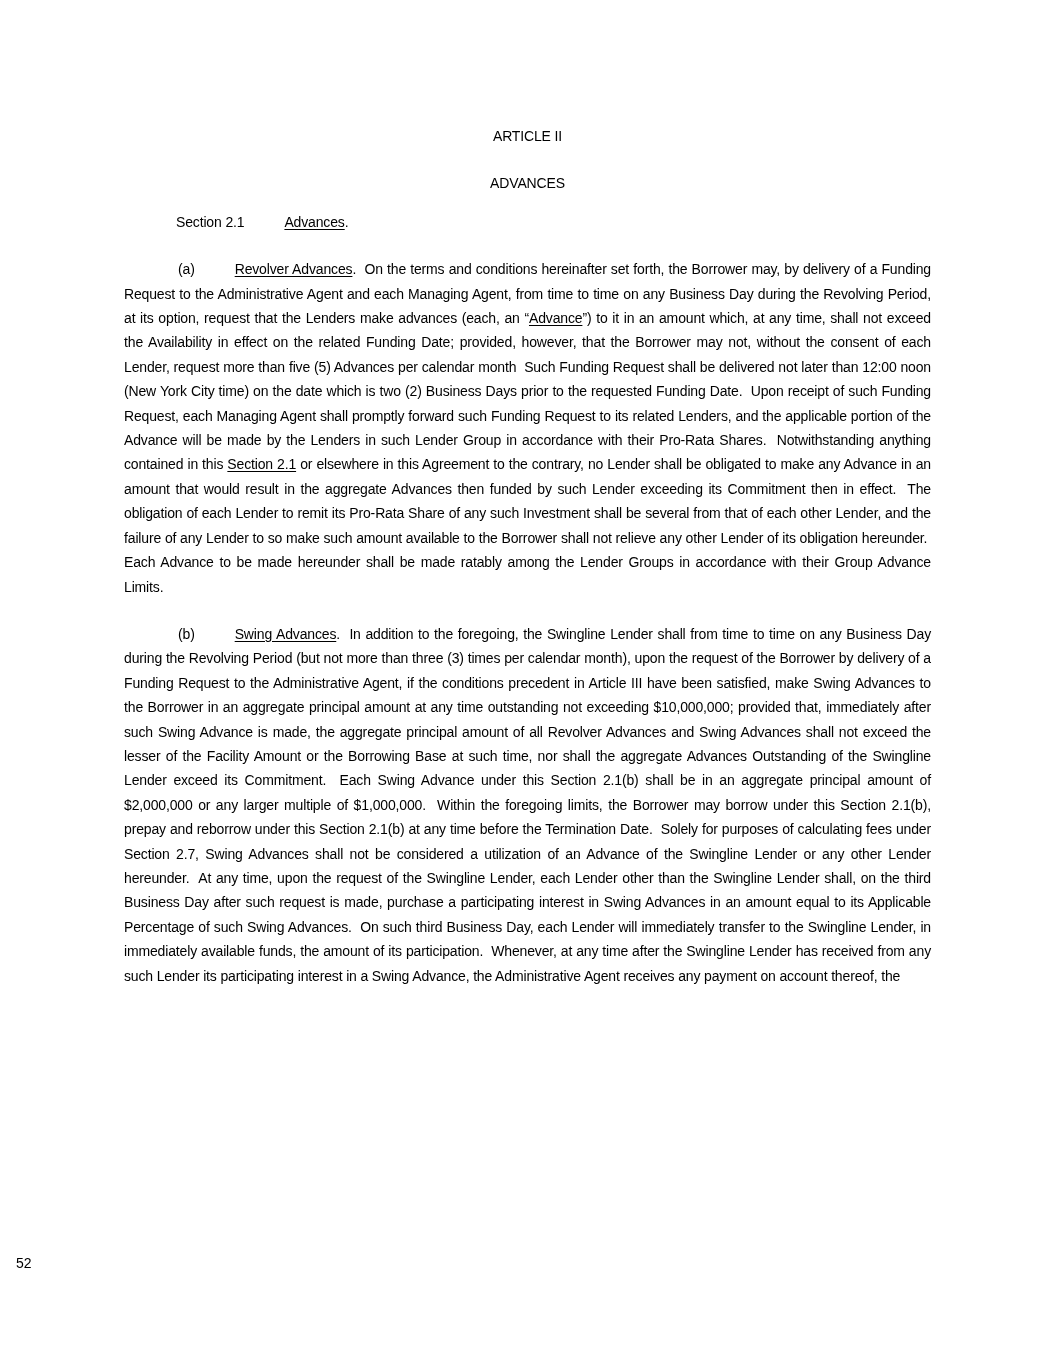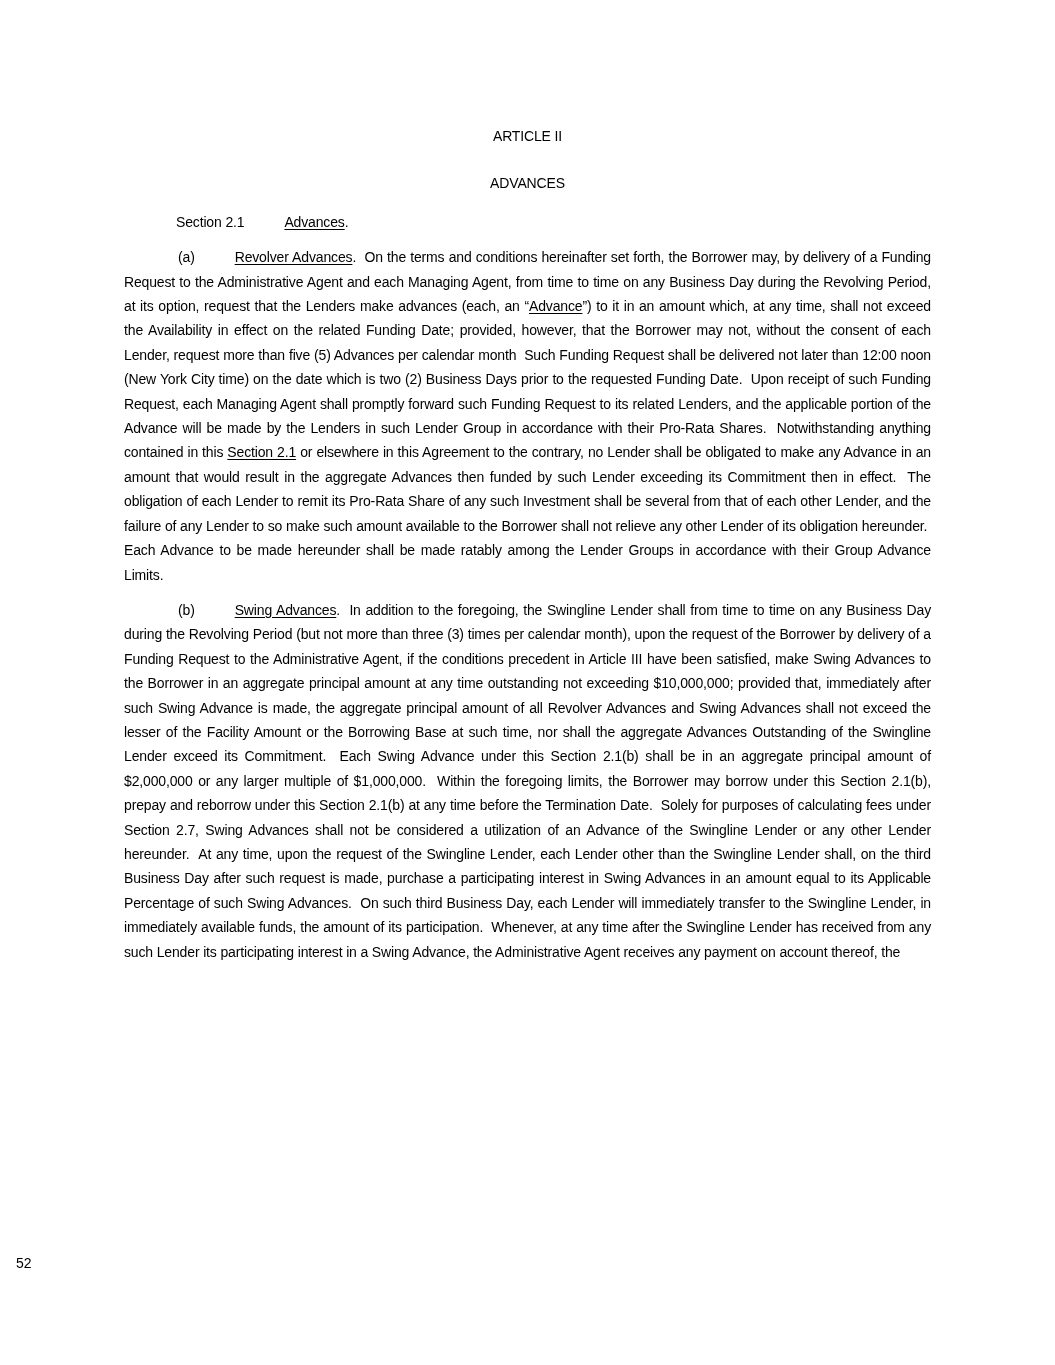--- a/index.html
+++ b/index.html
@@ -20,21 +20,21 @@
   .content {
     position: absolute;
     left: 124px;
     top: 124px;
     width: 807px;
   }
   .centered { text-align: center; }
   .spaced { margin-top: 23px; }
   .section-line { margin-top: 14px; text-indent: 52px; }
   .body-para {
-    margin-top: 11px;
+    margin-top: 23px;
     text-align: justify;
     text-indent: 54px;
   }
   .tab { display: inline-block; width: 40px; }
   .u { text-decoration: underline; text-underline-offset: 2px; }
   .page-number {
     position: absolute;
     top: 1251px;
     left: 16px;
     width: 100%;

